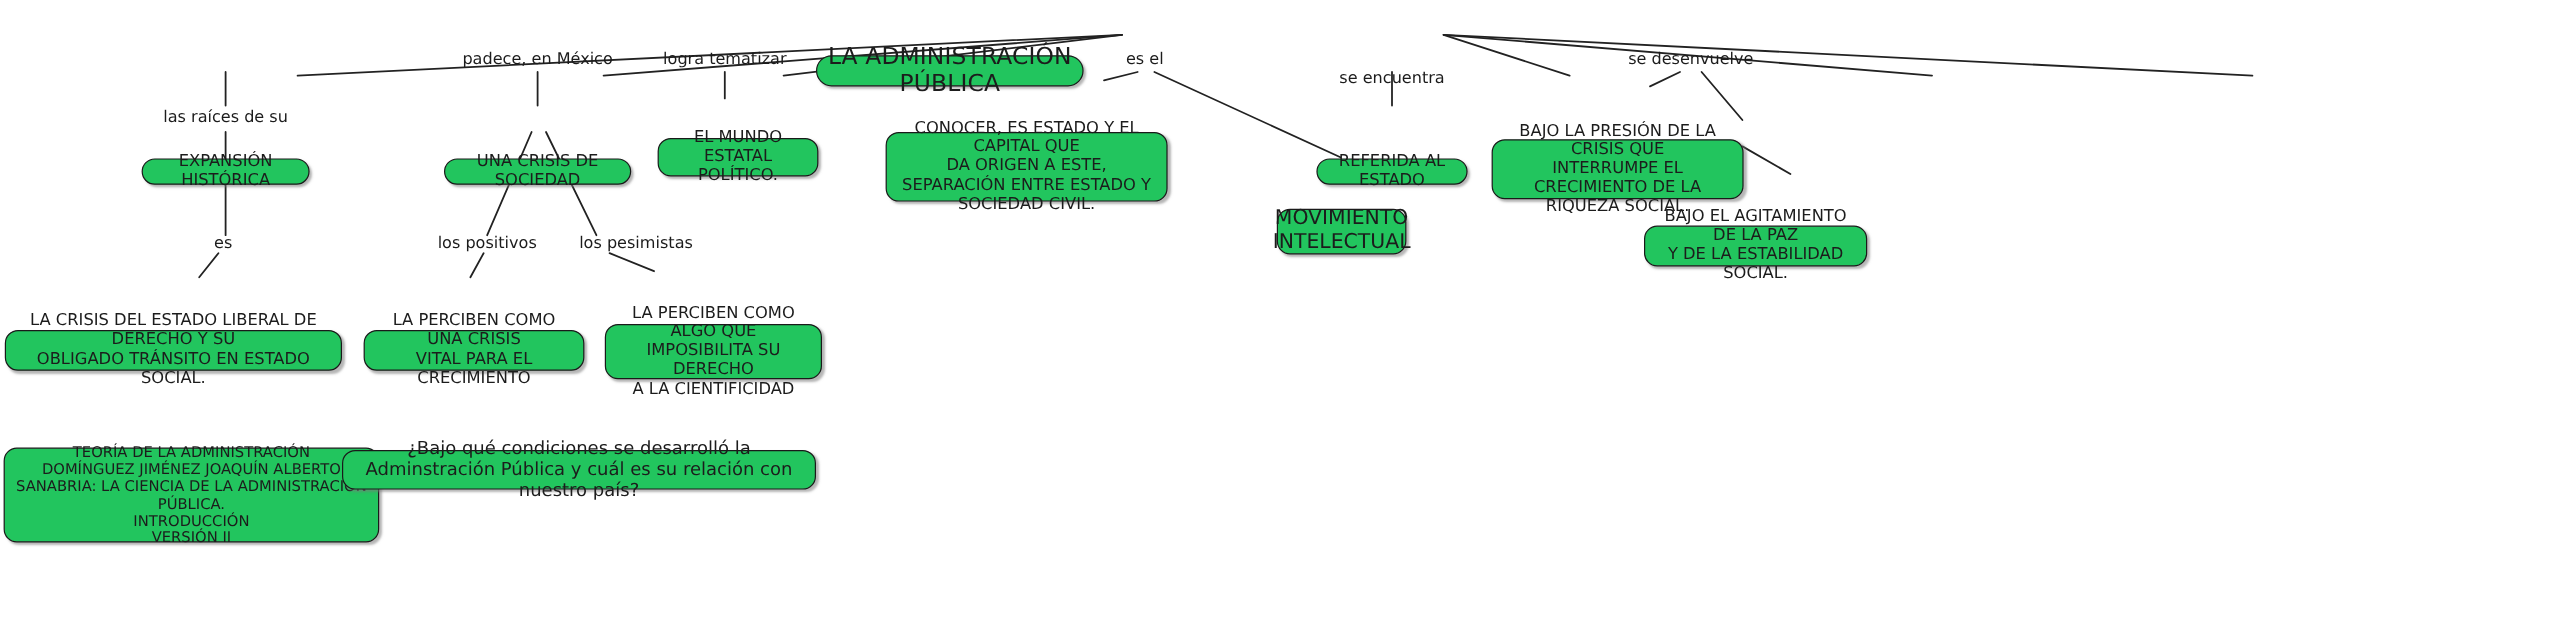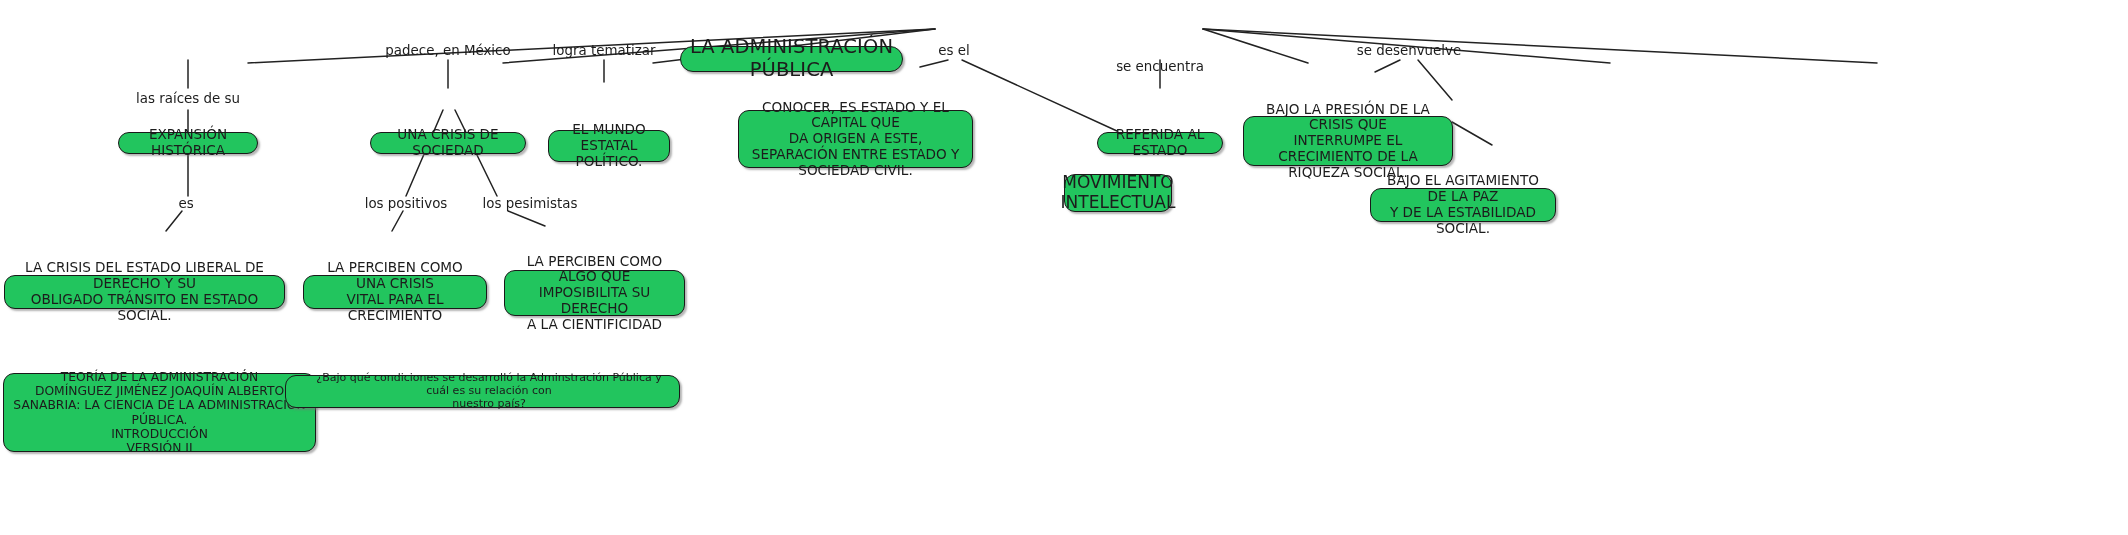--- a/index.html
+++ b/index.html
@@ -45,22 +45,21 @@
   .node-box.big {
     font-size: 17px;
   }
   .node-box.std {
     font-size: 13.6px;
   }
   .node-box.small {
     font-size: 12.3px;
   }
   .node-box.tiny {
-    font-size: 11px;
-    padding-left: 20px;
+    font-size: 15px;
   }
   .link-label {
     position: absolute;
     font-size: 13.4px;
     color: #1c1c1c;
     white-space: nowrap;
     transform: translate(-50%, -50%);
     background: transparent;
   }
 </style>
@@ -105,21 +104,21 @@
 </div>
 
 <div class="node-box std" style="left:118px; top:88px; width:140px; height:22px;">
   <span>EXPANSIÓN HISTÓRICA</span>
 </div>
 
 <div class="node-box std" style="left:370px; top:88px; width:156px; height:22px;">
   <span>UNA CRISIS DE SOCIEDAD</span>
 </div>
 
-<div class="node-box std" style="left:548px; top:86px; width:122px; height:32px;">
+<div class="node-box std" style="left:548px; top:71px; width:134px; height:32px;">
   <span>EL MUNDO ESTATAL
 POLÍTICO.</span>
 </div>
 
 <div class="node-box std" style="left:738px; top:66px; width:235px; height:58px;align-items:center;">
   <span>CONOCER, ES ESTADO Y EL CAPITAL QUE
 DA ORIGEN A ESTE,
 SEPARACIÓN ENTRE ESTADO Y
 SOCIEDAD CIVIL.</span>
 </div>

